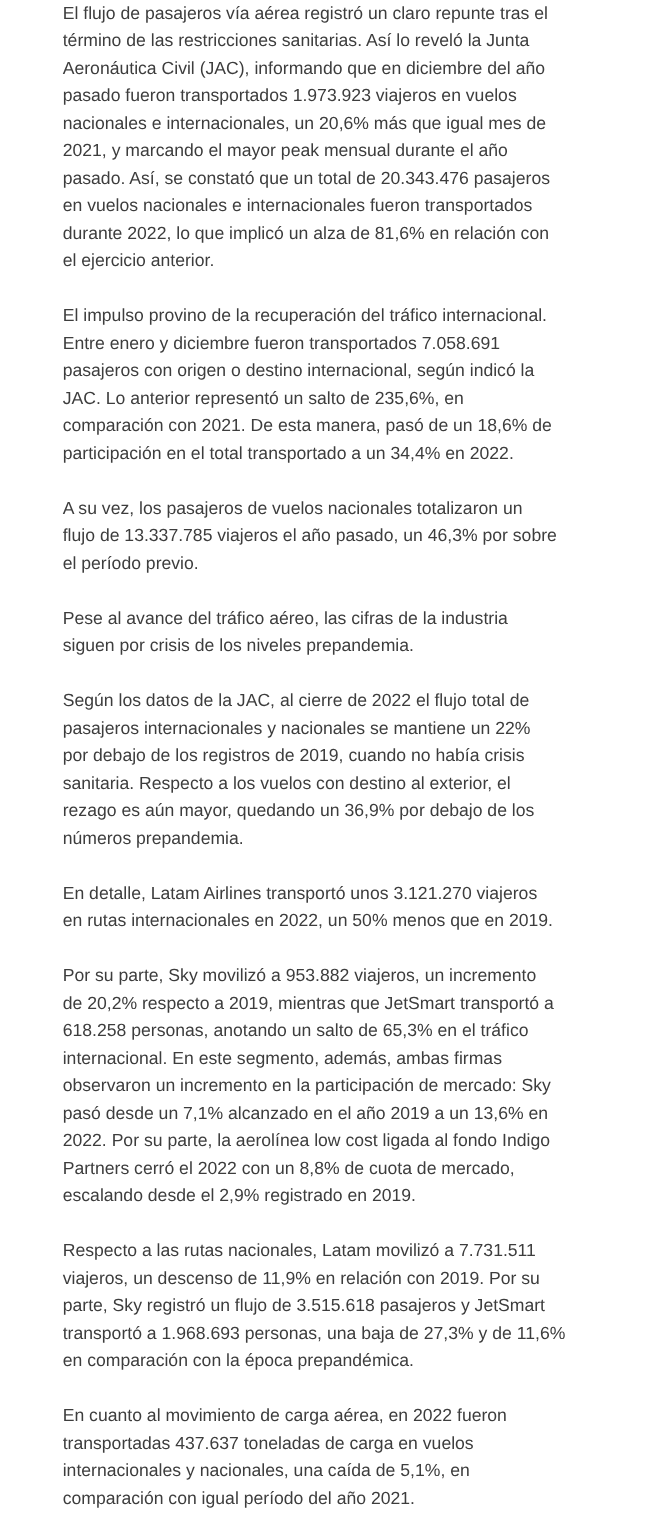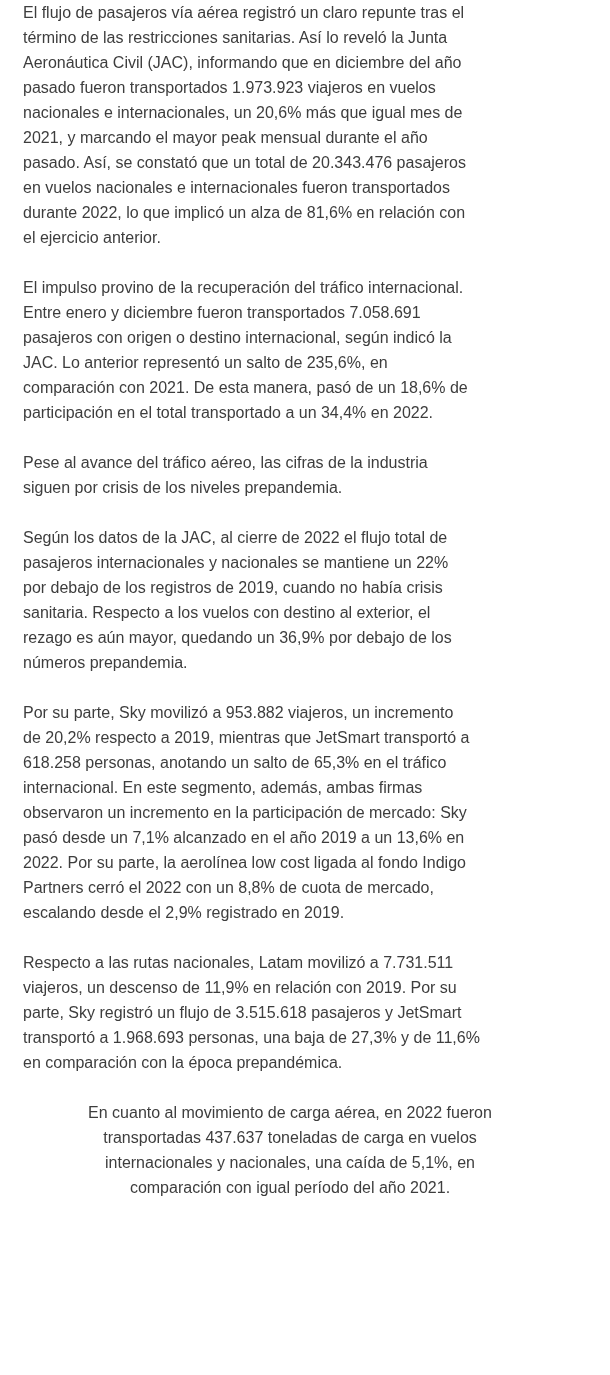--- a/index.html
+++ b/index.html
@@ -9,34 +9,33 @@
   }
   body {
     width: 610px;
     height: 1375px;
     overflow: hidden;
     font-family: "Liberation Sans", sans-serif;
   }
   .article-body {
     box-sizing: border-box;
     width: 610px;
-    padding: 0 53px 0 23px;
+    padding: 0 53px 0 57px;
   }
   .article-body p {
     margin: 0 0 25px 0;
     font-size: 16px;
     line-height: 25px;
     color: #3d3d3d;
     white-space: pre-line;      
     letter-spacing: 0;
     word-spacing: 0;
   }
   .article-body p:last-child {
     margin-bottom: 0;
-    text-align: center;
   }
 </style>
 </head>
 <body>
 
 <div class="article-body">
   <p>El flujo de pasajeros vía aérea registró un claro repunte tras el
 término de las restricciones sanitarias. Así lo reveló la Junta
 Aeronáutica Civil (JAC), informando que en diciembre del año
 pasado fueron transportados 1.973.923 viajeros en vuelos
@@ -45,28 +44,33 @@
 pasado. Así, se constató que un total de 20.343.476 pasajeros
 en vuelos nacionales e internacionales fueron transportados
 durante 2022, lo que implicó un alza de 81,6% en relación con
 el ejercicio anterior.</p>
   <p>El impulso provino de la recuperación del tráfico internacional.
 Entre enero y diciembre fueron transportados 7.058.691
 pasajeros con origen o destino internacional, según indicó la
 JAC. Lo anterior representó un salto de 235,6%, en
 comparación con 2021. De esta manera, pasó de un 18,6% de
 participación en el total transportado a un 34,4% en 2022.</p>
+  <p>A su vez, los pasajeros de vuelos nacionales totalizaron un
+flujo de 13.337.785 viajeros el año pasado, un 46,3% por sobre
+el período previo.</p>
   <p>Pese al avance del tráfico aéreo, las cifras de la industria
 siguen por crisis de los niveles prepandemia.</p>
   <p>Según los datos de la JAC, al cierre de 2022 el flujo total de
 pasajeros internacionales y nacionales se mantiene un 22%
 por debajo de los registros de 2019, cuando no había crisis
 sanitaria. Respecto a los vuelos con destino al exterior, el
 rezago es aún mayor, quedando un 36,9% por debajo de los
 números prepandemia.</p>
+  <p>En detalle, Latam Airlines transportó unos 3.121.270 viajeros
+en rutas internacionales en 2022, un 50% menos que en 2019.</p>
   <p>Por su parte, Sky movilizó a 953.882 viajeros, un incremento
 de 20,2% respecto a 2019, mientras que JetSmart transportó a
 618.258 personas, anotando un salto de 65,3% en el tráfico
 internacional. En este segmento, además, ambas firmas
 observaron un incremento en la participación de mercado: Sky
 pasó desde un 7,1% alcanzado en el año 2019 a un 13,6% en
 2022. Por su parte, la aerolínea low cost ligada al fondo Indigo
 Partners cerró el 2022 con un 8,8% de cuota de mercado,
 escalando desde el 2,9% registrado en 2019.</p>
   <p>Respecto a las rutas nacionales, Latam movilizó a 7.731.511

